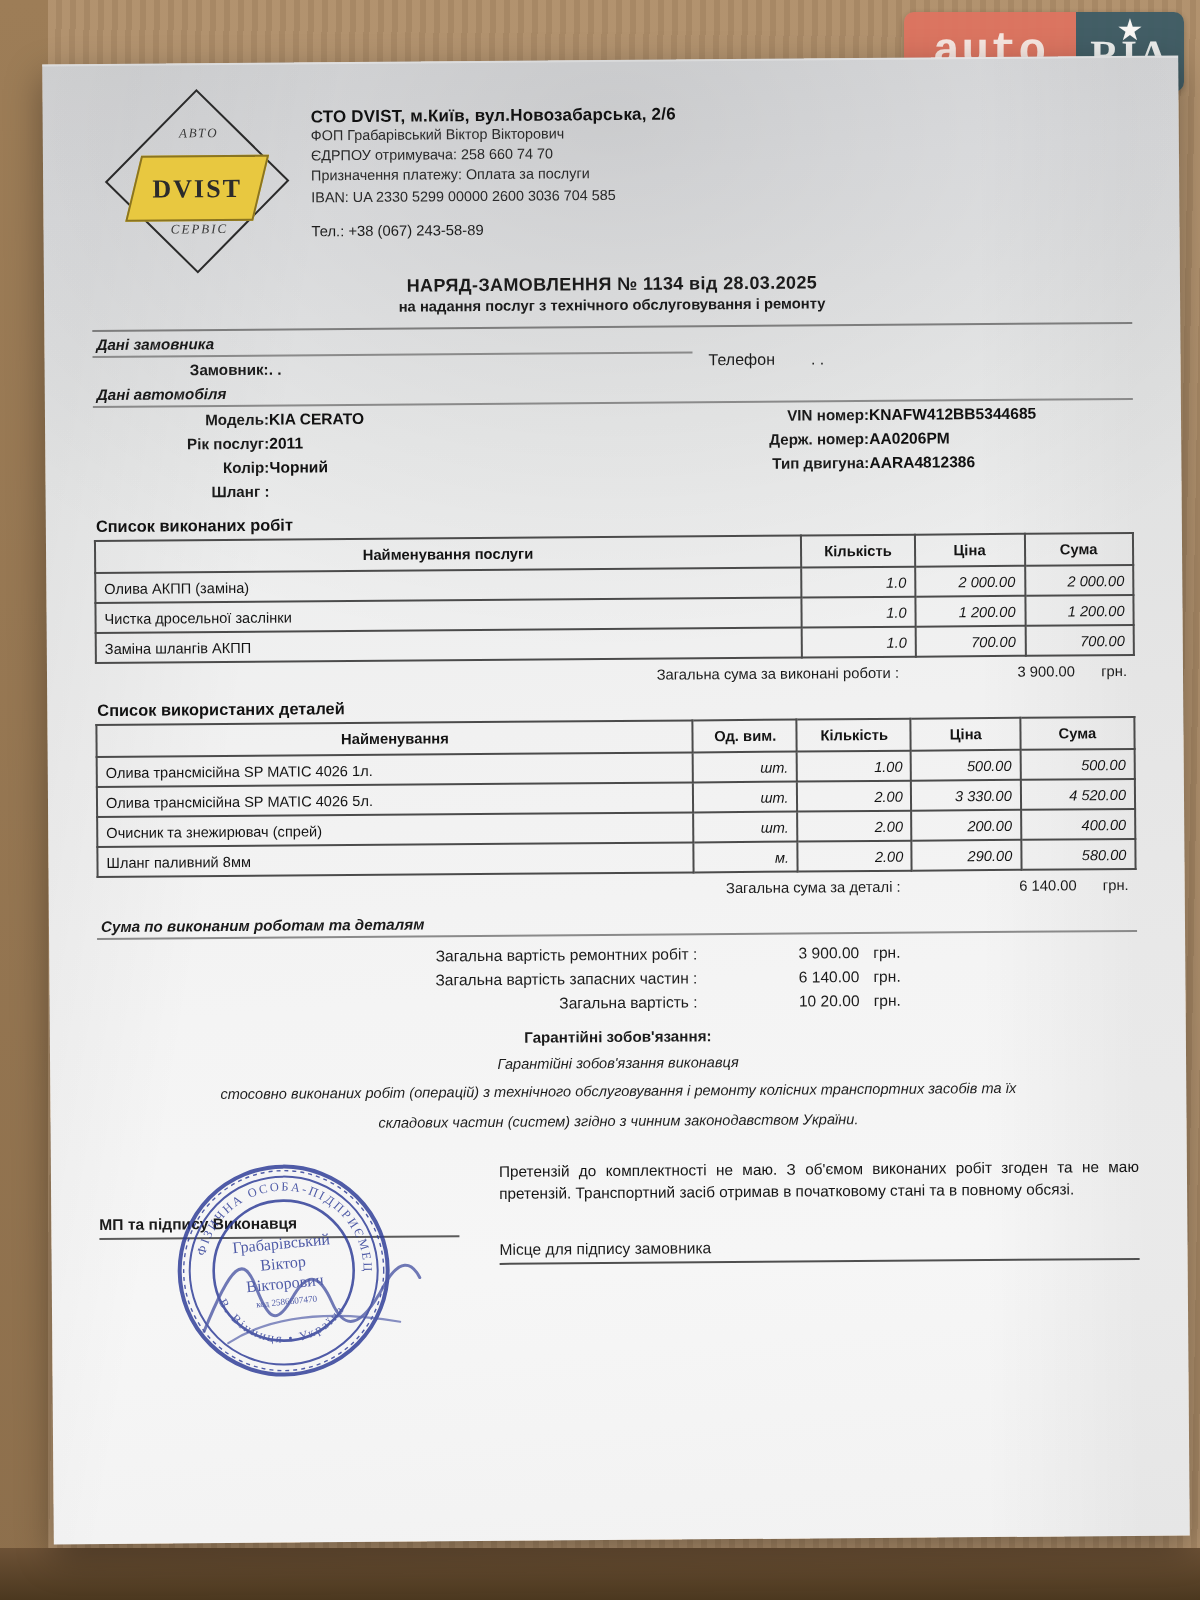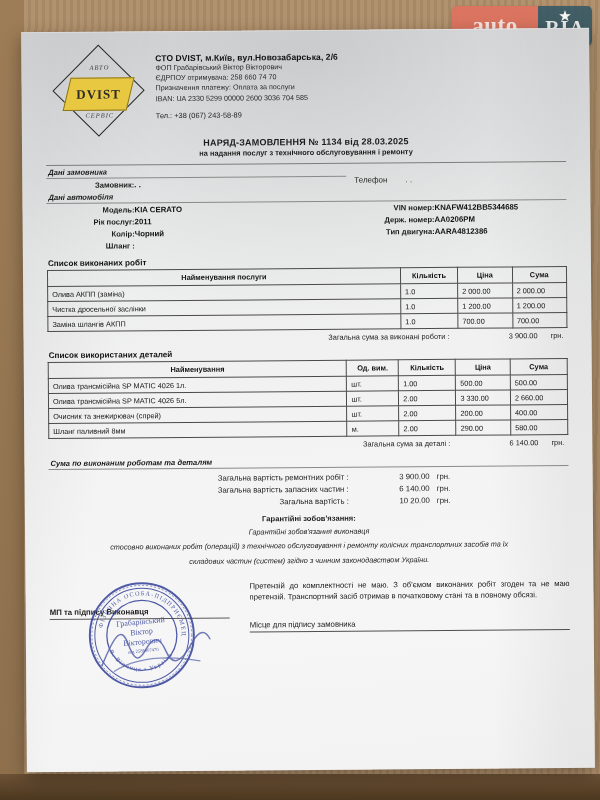--- a/index.html
+++ b/index.html
@@ -35,21 +35,21 @@
     position:absolute;top:6px;left:452px;width:140px;height:40px;
     display:flex;align-items:stretch;
     border-radius:5px;overflow:hidden;opacity:.93;
     box-shadow:0 1px 3px rgba(0,0,0,.25);
   }
   #wm-auto{
     flex:0 0 86px;background:#df7360;display:flex;align-items:center;justify-content:center;
   }
   #wm-auto span{
     color:#fdeeea;font-size:23px;font-weight:bold;letter-spacing:.5px;
-    font-family:Liberation Serif, serif;
+    font-family:Liberation Mono, monospace;
   }
   #wm-ria{
     flex:1;background:#3b5b66;position:relative;display:flex;align-items:center;justify-content:center;
   }
   #wm-ria .ria{
     color:#f2f6f7;font-size:20px;font-weight:bold;font-family:"Liberation Serif",serif;
     letter-spacing:1px;line-height:1;padding-top:4px;
   }
   #wm-ria .star{
     position:absolute;top:2px;left:50%;transform:translateX(-50%);
@@ -141,21 +141,21 @@
   .tbl-title{
     font-size:8.2px;font-weight:bold;margin:7px 0 2px 1px;color:#121212;
   }
   table{border-collapse:collapse;width:100%;table-layout:fixed;}
   table td,table th{
     border:1px solid #4b4b4b;font-size:7.3px;padding:2.5px 4px;
     color:#141414;background:transparent;
   }
   table th{font-weight:bold;text-align:center;font-size:7.4px;padding:3px 4px;}
   td.name{text-align:left;}
-  td.num{text-align:left;}
+  td.num{text-align:right;font-style:italic;}
   .totline{
     display:flex;justify-content:flex-end;align-items:baseline;
     font-size:7.4px;margin-top:3px;padding-right:4px;
   }
   .totline .lab{margin-right:10px;}
   .totline .val{width:78px;text-align:right;}
   .totline .cur{width:26px;text-align:right;}
 
   
   .sum-rows{margin-top:5px;}
@@ -369,21 +369,21 @@
       <td class="num">шт.</td>
       <td class="num">1.00</td>
       <td class="num">500.00</td>
       <td class="num">500.00</td>
     </tr>
     <tr>
       <td class="name">Олива трансмісійна SP MATIC 4026 5л.</td>
       <td class="num">шт.</td>
       <td class="num">2.00</td>
       <td class="num">3 330.00</td>
-      <td class="num">2 660.00</td>
+      <td class="num">4 520.00</td>
     </tr>
     <tr>
       <td class="name">Очисник та знежирювач (спрей)</td>
       <td class="num">шт.</td>
       <td class="num">2.00</td>
       <td class="num">200.00</td>
       <td class="num">400.00</td>
     </tr>
     <tr>
       <td class="name">Шланг паливний 8мм</td>

